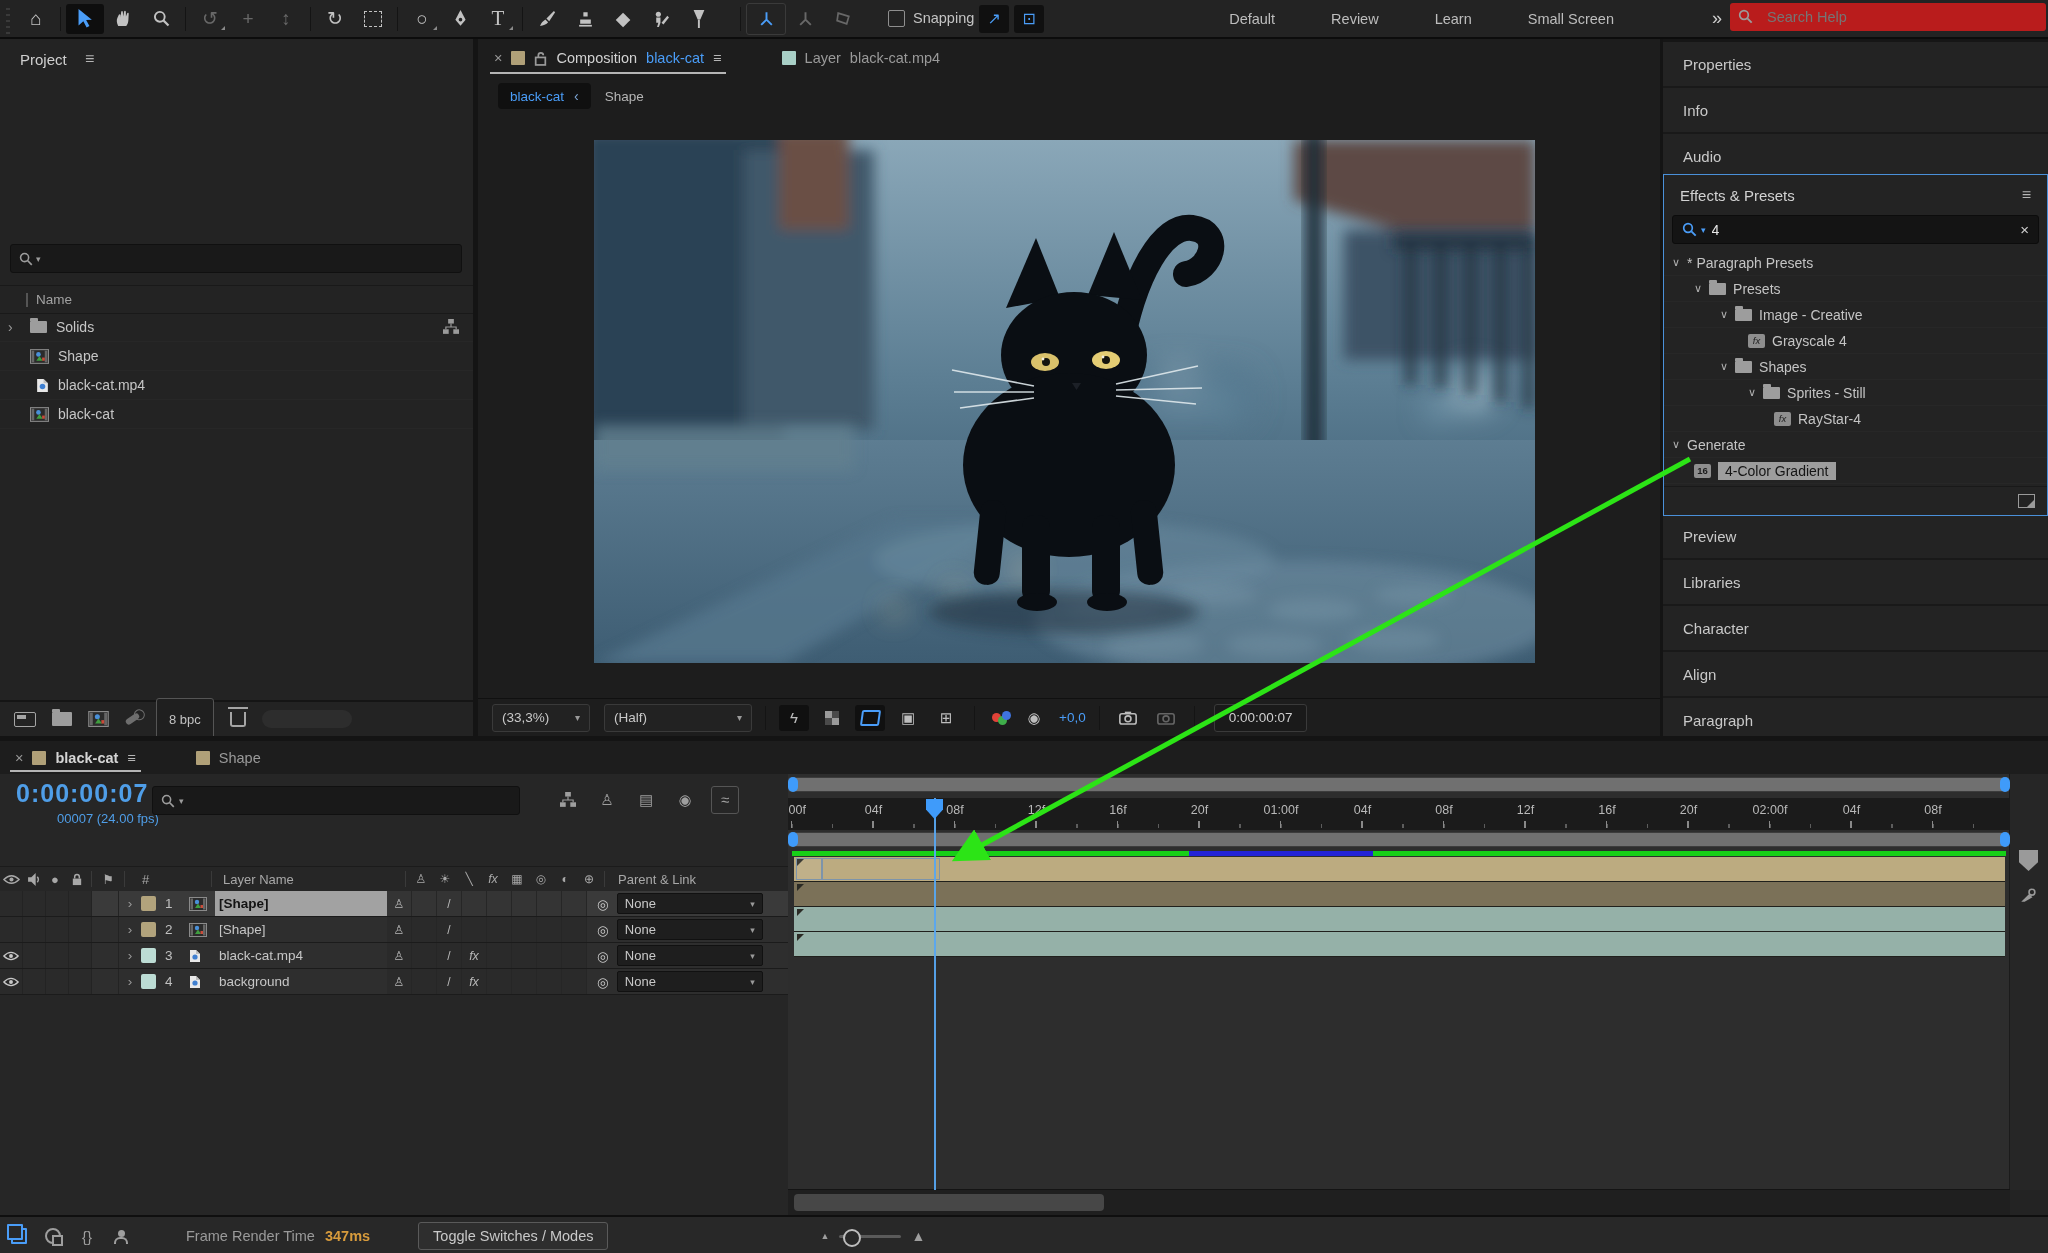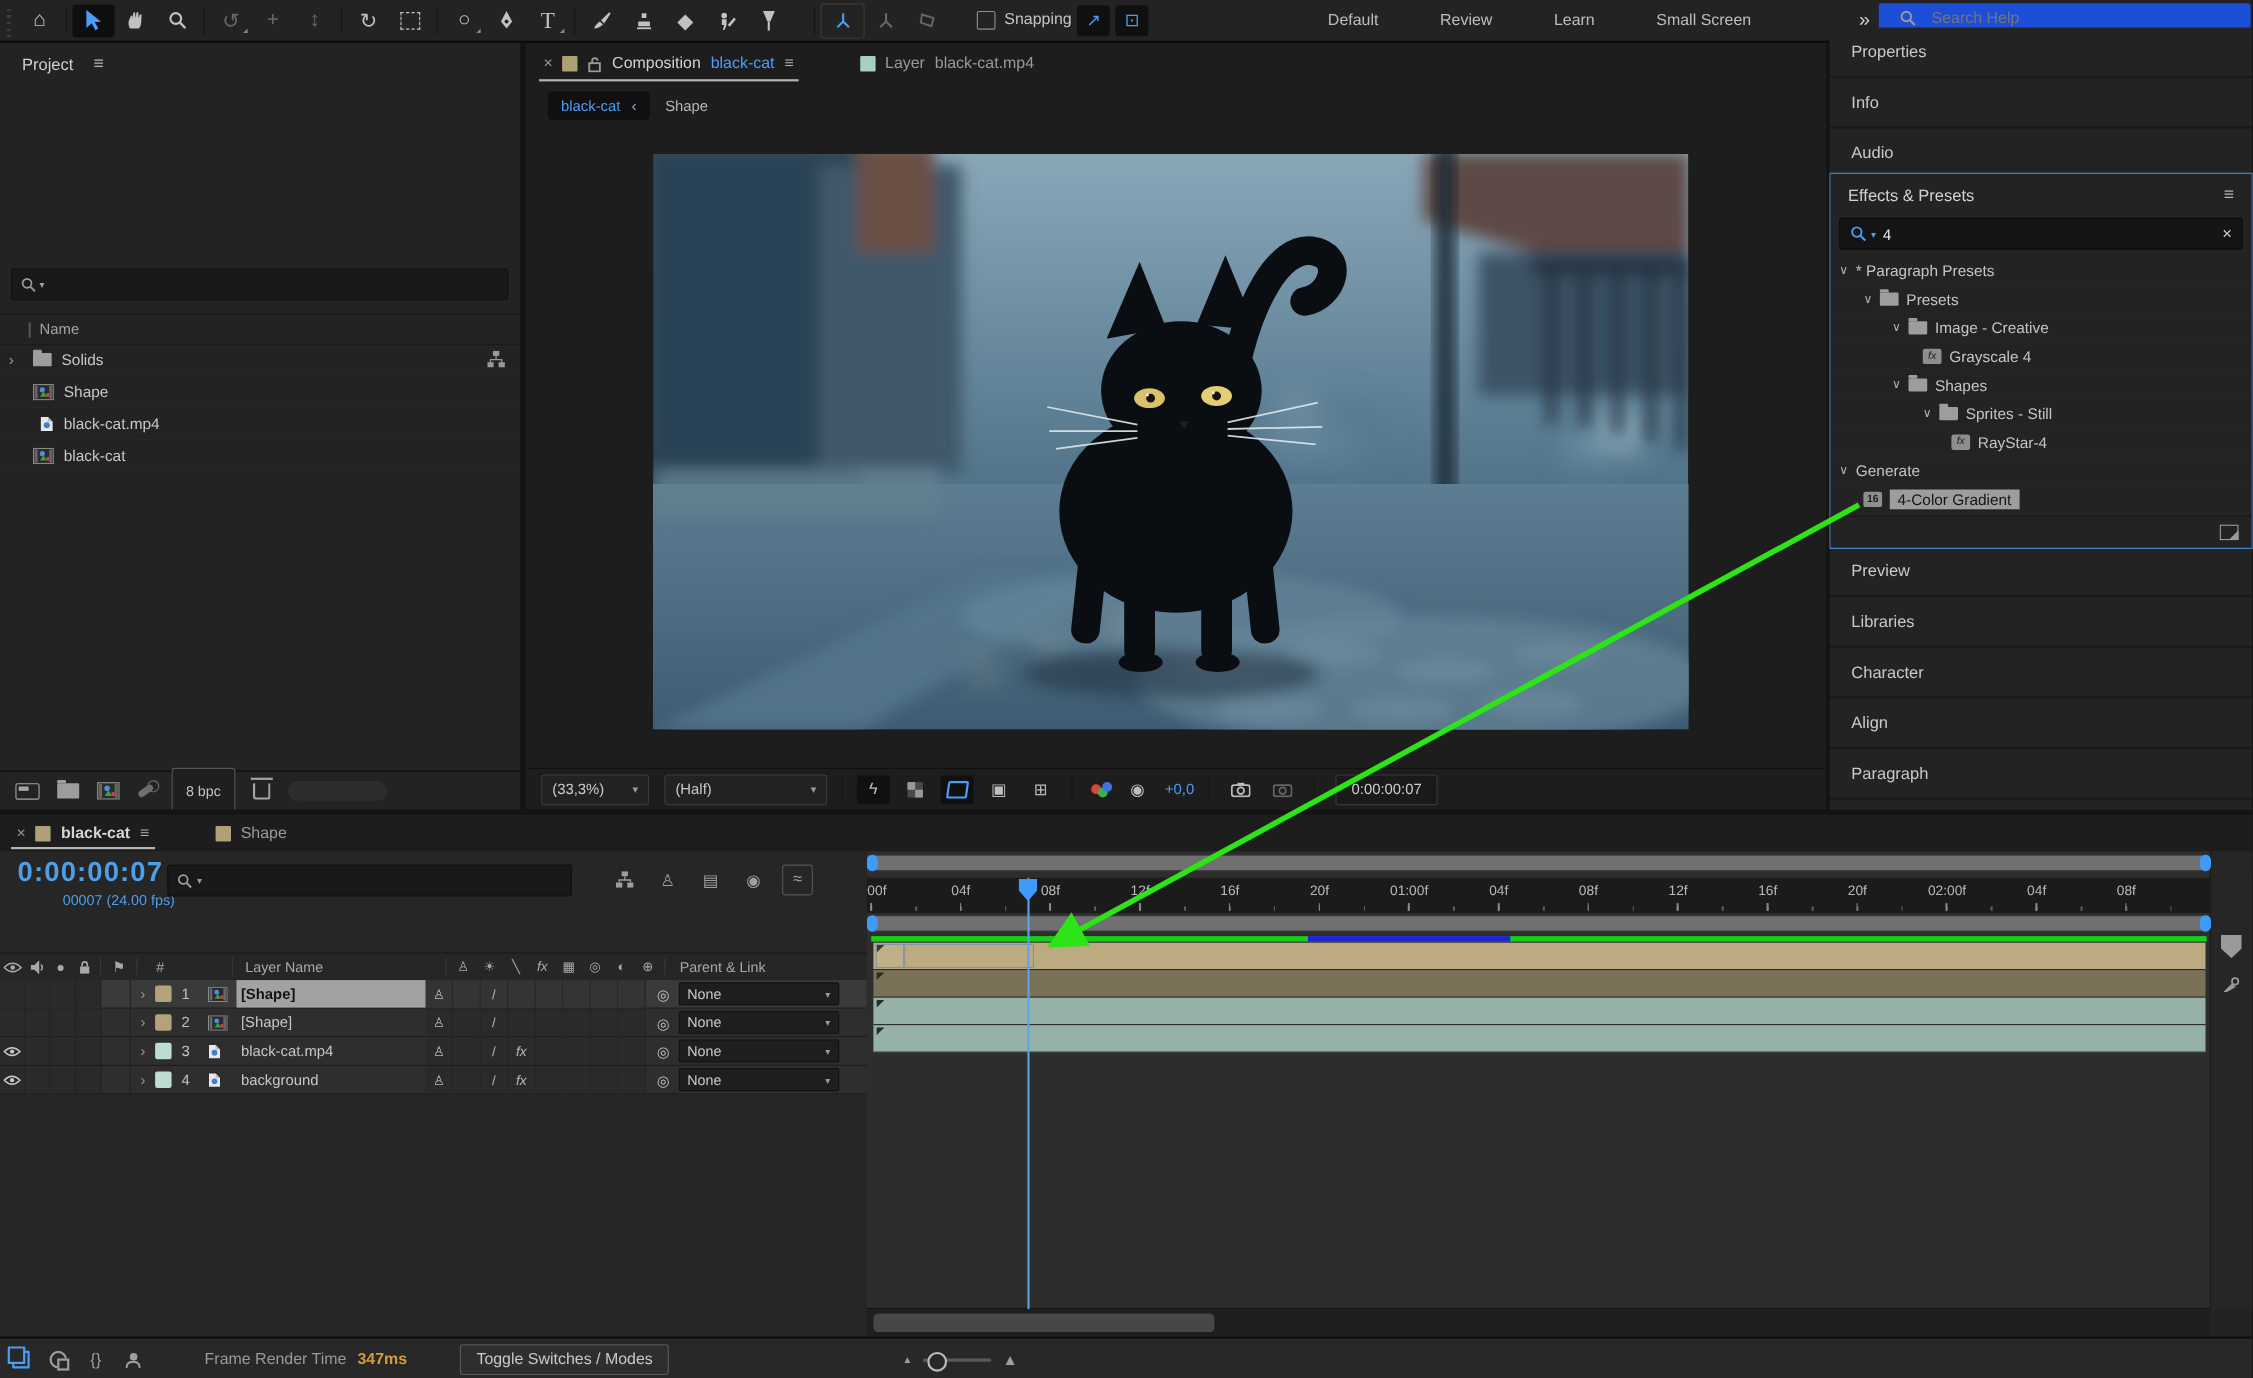--- a/index.html
+++ b/index.html
@@ -19,22 +19,22 @@
   .tool.active{background:#0e0e0e;border-radius:3px;}
   .tool.dim{color:#686868;}
   .tool .sub::after{content:"";position:absolute;right:4px;bottom:4px;border-left:4px solid transparent;border-bottom:4px solid #8a8a8a;}
   .tdiv{width:1px;height:24px;background:#141414;margin:0 5px;}
   .dashedbox{width:16px;height:14px;border:1.5px dashed #c2c2c2;}
   .ws{color:#bdbdbd;font-size:14.5px;padding:0 28px;}
   .snapbox{width:15px;height:15px;border:1.5px solid #8f8f8f;border-radius:2px;margin-right:8px;}
   .snaplabel{color:#c4c4c4;font-size:14.5px;}
   .bluebtn{width:30px;height:28px;background:#101010;border-radius:3px;display:flex;align-items:center;justify-content:center;
            color:#4a9df8;font-size:16px;margin-left:5px;}
-  .help{margin:0 2px 4px 10px;width:300px;height:28px;background:#1d4ed8;border-radius:3px;
-        display:flex;align-items:center;gap:12px;padding:0 19px;}
+  .help{margin:0 2px 4px 10px;width:300px;height:28px;background:#b91c1c;border-radius:3px;
+        display:flex;align-items:center;gap:12px;padding:0 8px;}
   .help input{background:transparent;border:none;outline:none;color:#bdbdbd;font-size:14.5px;width:230px;}
   .ovf{color:#cfcfcf;font-size:18px;letter-spacing:-2px;margin-left:70px;}
 
   
   .proj{position:absolute;left:0;top:39px;width:473px;height:697px;background:#232323;}
   .p-title{position:absolute;left:20px;top:12px;font-size:15px;color:#cfcfcf;}
   .p-menu{position:absolute;left:85px;top:11px;color:#b5b5b5;font-size:16px;}
   .p-search{position:absolute;left:10px;top:205px;right:11px;height:27px;background:#191919;
             border:1px solid #101010;border-radius:3px;display:flex;align-items:center;gap:3px;padding:0 8px;}
   .p-search input{background:transparent;border:none;outline:none;color:#ccc;width:80%;}
@@ -84,21 +84,21 @@
   .rgb{display:flex;align-items:center;margin-left:4px;}
   .rgb i{width:9px;height:9px;border-radius:50%;display:block;}
   .rgb i:nth-child(1){background:#e04338;}
   .rgb i:nth-child(2){background:#3fae4a;margin-left:-3px;margin-top:6px;}
   .rgb i:nth-child(3){background:#3f74e0;margin-left:-5px;margin-top:-5px;}
   .expo{color:#4a9df8;font-size:13.5px;margin-left:2px;}
   .tcbox{border:1px solid #3a3a3a;background:#1a1a1a;border-radius:3px;height:26px;display:flex;align-items:center;
          padding:0 14px;color:#cfcfcf;font-size:13.5px;margin-left:6px;}
 
   
-  .rpanel{position:absolute;left:1663px;top:25px;width:385px;height:773px;background:#232323;}
+  .rpanel{position:absolute;left:1663px;top:42px;width:385px;height:773px;background:#232323;}
   .rsec{height:44px;display:flex;align-items:center;padding-left:20px;font-size:15px;color:#c9c9c9;border-bottom:2px solid #191919;}
   .fxwrap{position:absolute;left:0;top:132px;width:383px;height:340px;border:1px solid #4a90d9;background:#232323;}
   .fxhead{height:40px;display:flex;align-items:center;padding:0 16px;font-size:15px;color:#d2d2d2;}
   .fxhead .hmb{margin-left:auto;color:#b5b5b5;font-size:16px;}
   .fxsearch{margin:0 8px;height:27px;background:#141414;border:1px solid #0c0c0c;border-radius:3px;
             display:flex;align-items:center;gap:4px;padding:0 9px;}
   .fxsearch input{background:transparent;border:none;outline:none;color:#e8e8e8;font-size:14px;width:270px;}
   .fxsearch .clr{margin-left:auto;color:#cfcfcf;font-size:15px;}
   .fx-tree{margin-top:6px;}
   .fx-row{height:25px;display:flex;align-items:center;gap:7px;font-size:14px;color:#c4c4c4;border-bottom:1px solid #272727;}

